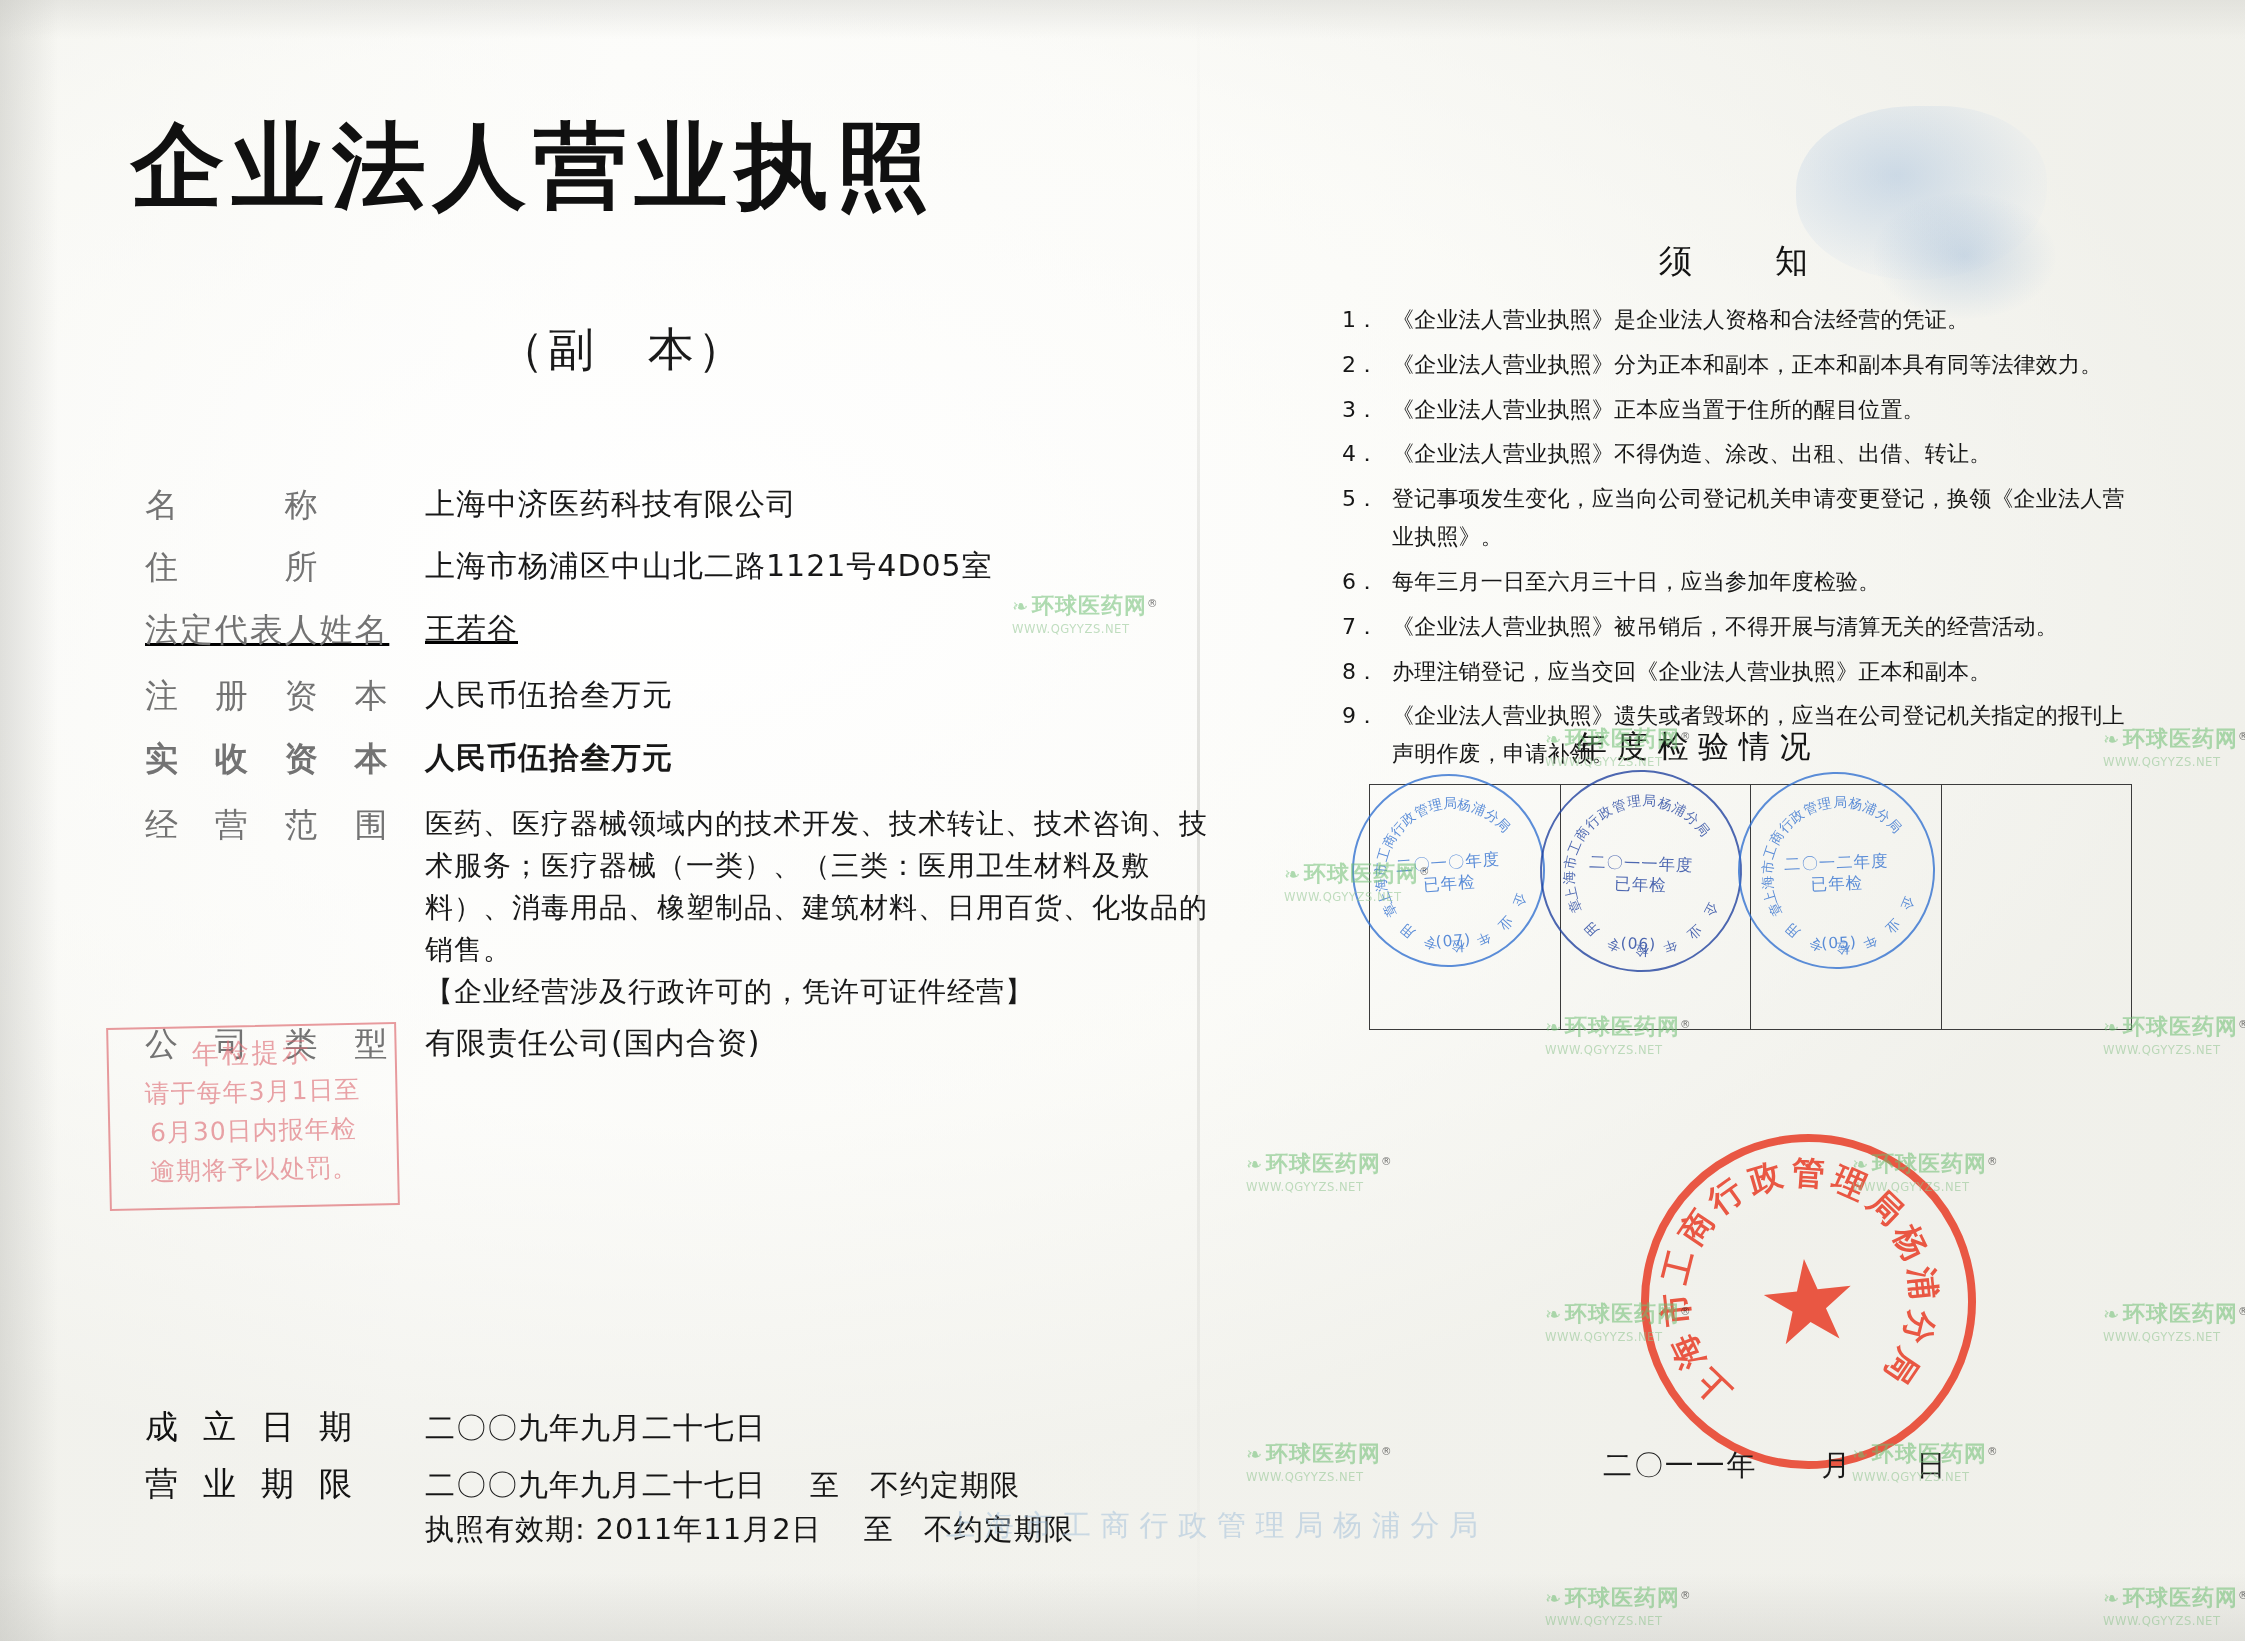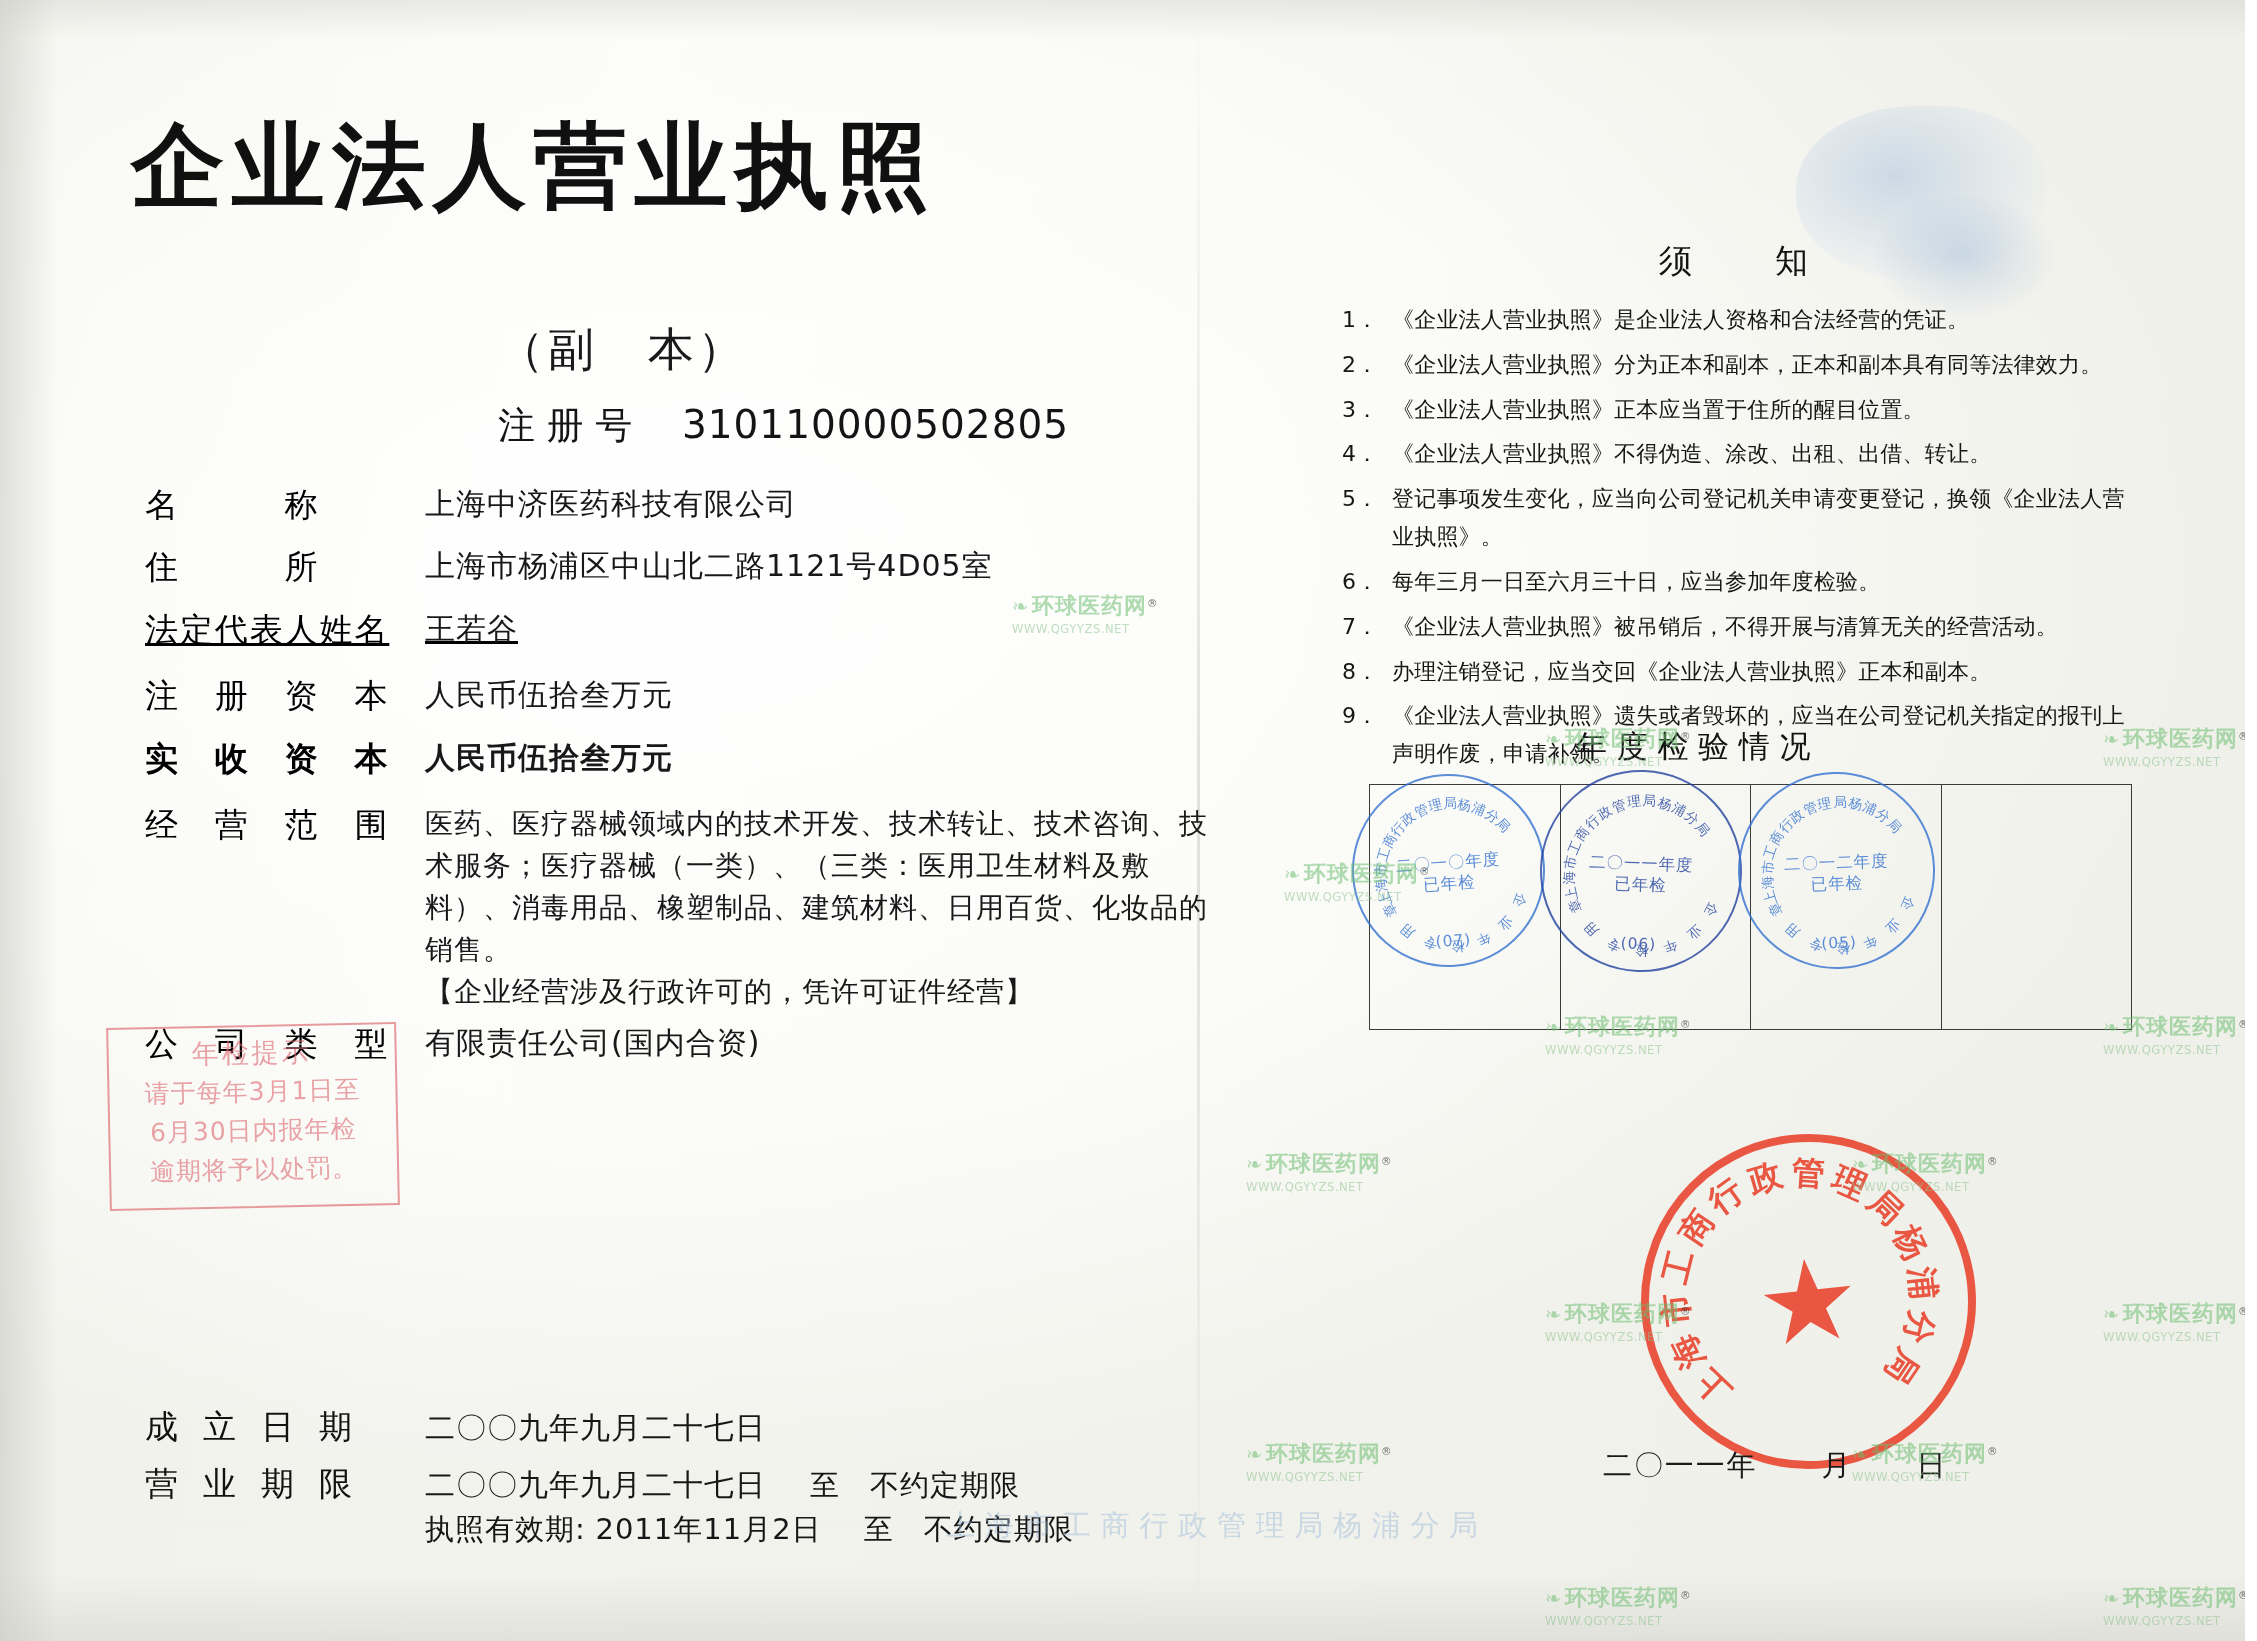--- a/index.html
+++ b/index.html
@@ -118,21 +118,21 @@
   .field-row {
     position: relative;
     display: flex;
     align-items: flex-start;
     margin-bottom: 9.7px;
   }
   .field-label {
     width: 280px;
     flex: 0 0 280px;
     font-size: 33px;
-    color: #000000;
+    color: #737373;
     white-space: nowrap;
   }
   .f-sp-0 { letter-spacing: 1.9px; }
   .field-value {
     font-size: 29px;
     color: #181818;
     line-height: 42px;
     letter-spacing: 1px;
   }
   .field-value.big { font-size: 30px; }
@@ -410,24 +410,20 @@
   <div class="edge-shadow-bottom"></div>
   <div class="fold-line" style="left:1197px;"></div>
   <div class="scan-blob"></div>
   <div class="scan-blob2"></div>
 
   <div class="doc-title">企业法人营业执照</div>
 
   <div class="copy-mark">（副　本）</div>
 
 
-  <div class="reg-no-row">
-    <span class="lbl">注册号</span>
-    <span class="val">310110000502805</span>
-  </div>
 
   <div class="field-list">
 
     <div class="field-row" style="margin-bottom:17.4px;">
       <div class="field-label f-sp-0">名　　　称</div>
       <div class="field-value big">上海中济医药科技有限公司</div>
     </div>
 
     <div class="field-row" style="margin-bottom:17.4px;">
       <div class="field-label f-sp-0">住　　　所</div>

